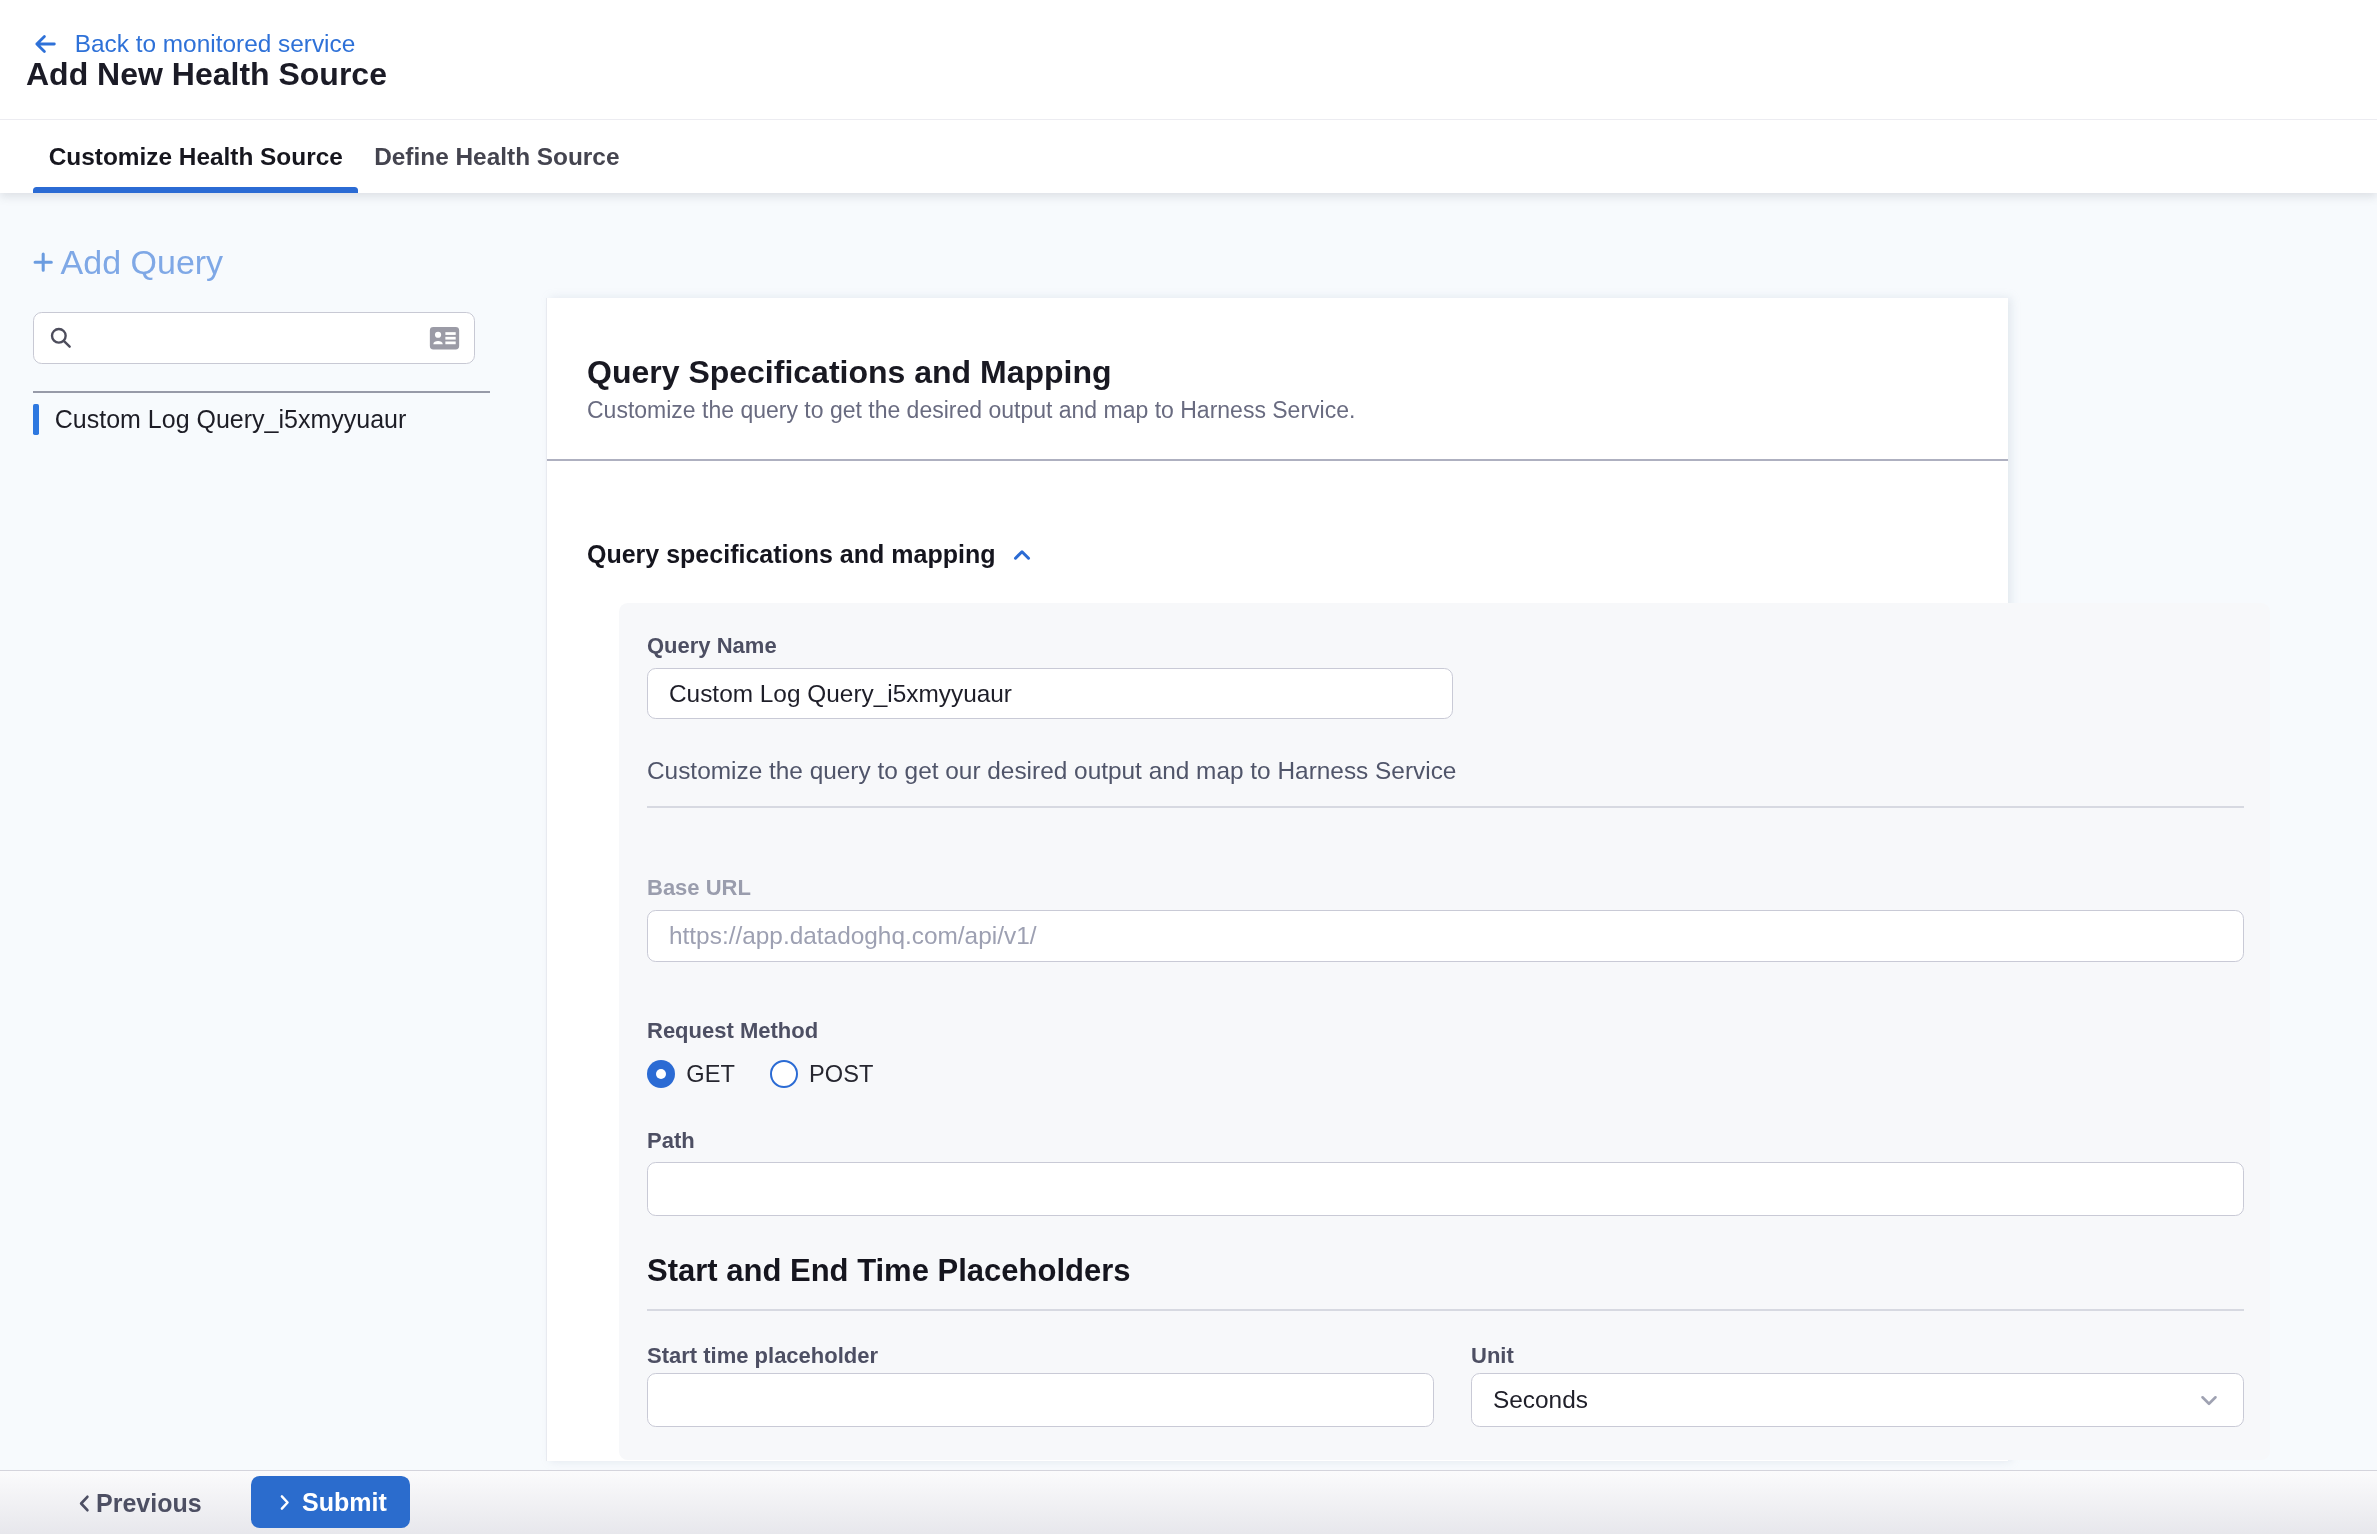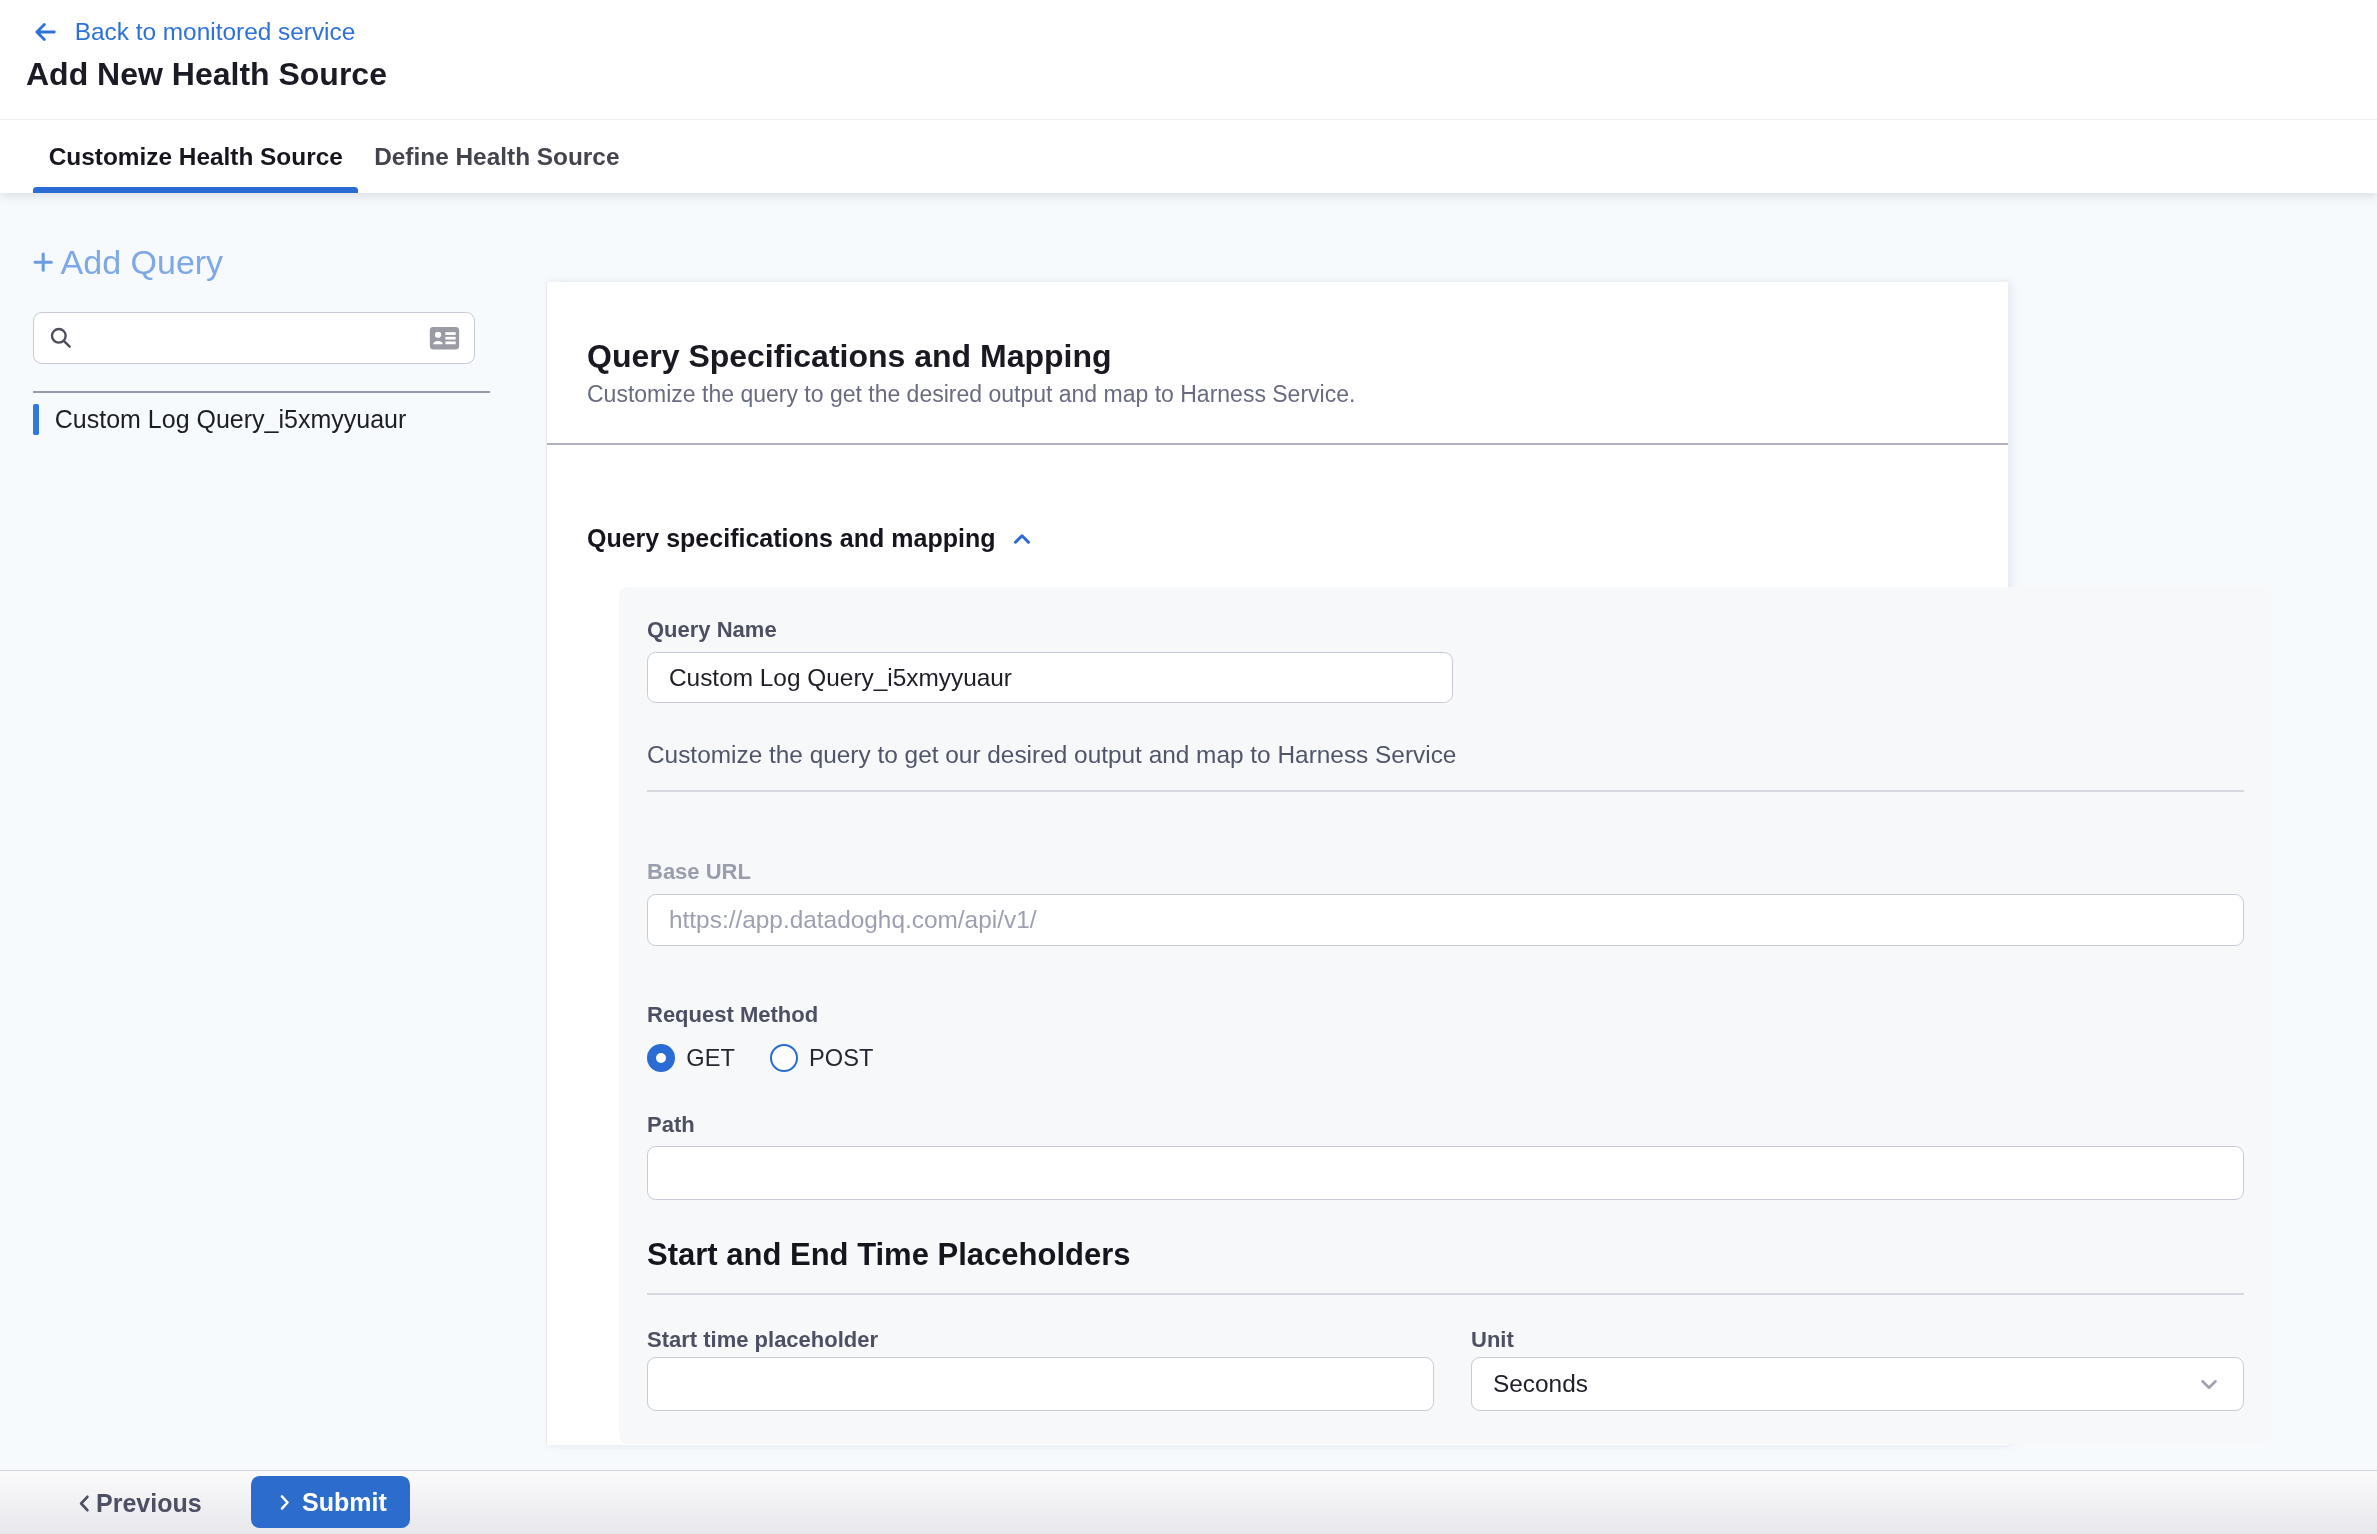--- a/index.html
+++ b/index.html
@@ -2,21 +2,21 @@
 <html style="font-size:14px"><head>
 <meta charset="utf-8">
 <style>
   * { margin:0; padding:0; box-sizing:border-box; }
   html,body { width:2377px; height:1534px; }
   body { font-family:"Liberation Sans", sans-serif; background:#ffffff; overflow:hidden; }
   .screen { position:relative; width:2377px; height:1534px; background:#f7fafd; }
 
   
   .header { position:absolute; top:0; left:0; right:0; height:120px; background:#fff; border-bottom:0.9px solid #ececf1; z-index:30; }
-  .back-row { position:absolute; top:18px; left:31px; display:flex; align-items:center; gap:15.7px; cursor:pointer; }
+  .back-row { position:absolute; top:30px; left:31px; display:flex; align-items:center; gap:15.7px; cursor:pointer; }
   .back-row .back-label { color:#2e71d8; font-size:24.4px; }
   .page-title { position:absolute; top:56px; left:26px; font-size:32px; font-weight:bold; color:#1b1b26; }
 
   
   .tabbar { position:absolute; top:120px; left:0; right:0; height:73px; background:#fff; z-index:20;
             box-shadow:0 5.2px 8.7px rgba(96,97,112,0.16); display:flex; align-items:center; padding-left:33px; }
   .tab { position:relative; height:100%; display:flex; align-items:center; padding:0 15.7px; font-size:24.4px; cursor:pointer; }
   .tab.inactive { color:#44444f; font-weight:600; margin-right:12.2px; }
   .tab.active { color:#16161e; font-weight:bold; }
   .tab.active .underline { position:absolute; left:0; right:0; bottom:0; height:6.1px; background:#2b6bd4; border-radius:3.5px 3.5px 0 0; }
@@ -28,21 +28,21 @@
   .add-query { position:absolute; top:49px; left:31px; display:flex; align-items:center; gap:5.2px; cursor:pointer; }
   .add-query .aq-label { color:#7fa8e6; font-size:34px; }
   .search-box { position:absolute; top:118px; left:33px; width:442px; height:52px; background:#fff; border:0.9px solid #c8c9d4; border-radius:8.7px; display:flex; align-items:center; padding:0 14px; }
   .search-box input { flex:1; border:none; outline:none; font-size:23px; color:#333; margin-left:10.5px; background:transparent; min-width:0; }
   .sidebar-divider { position:absolute; top:197px; left:33px; width:457px; height:1.7px; background:#979aa8; }
   .query-item { position:absolute; top:209px; left:33px; width:457px; height:33px; display:flex; align-items:center; cursor:pointer; }
   .query-item .active-bar { width:6.1px; height:31px; background:#2e78e0; border-radius:1.7px; }
   .query-item .qi-label { margin-left:15.7px; font-size:25px; color:#1d1d26; }
 
   
-  .panel { position:absolute; left:546px; top:88px; width:1462px; height:1163px; background:#fff;
+  .panel { position:absolute; left:546px; top:104px; width:1462px; height:1163px; background:#fff;
            border-left:0.9px solid #e8eaf0; box-shadow:4.4px 0 8.7px rgba(170,182,198,0.28); }
   .panel-title { position:absolute; top:56px; left:40px; font-size:32px; font-weight:bold; color:#191922; }
   .panel-subtitle { position:absolute; top:99px; left:40px; font-size:23px; color:#696b80; }
   .panel-divider { position:absolute; top:161px; left:0; right:0; height:1.7px; background:#aeb0c0; }
   .section-row { position:absolute; top:242px; left:40px; display:flex; align-items:center; gap:14px; }
   .section-label { font-size:25px; font-weight:bold; color:#15151e; }
 
   
   .card { position:absolute; left:72px; top:305px; width:1651px; height:857px; background:#f7f8fa; border-radius:8.7px; }
   .field-label { position:absolute; left:28px; font-size:22px; font-weight:600; color:#4d4f63;text-align:center; }

